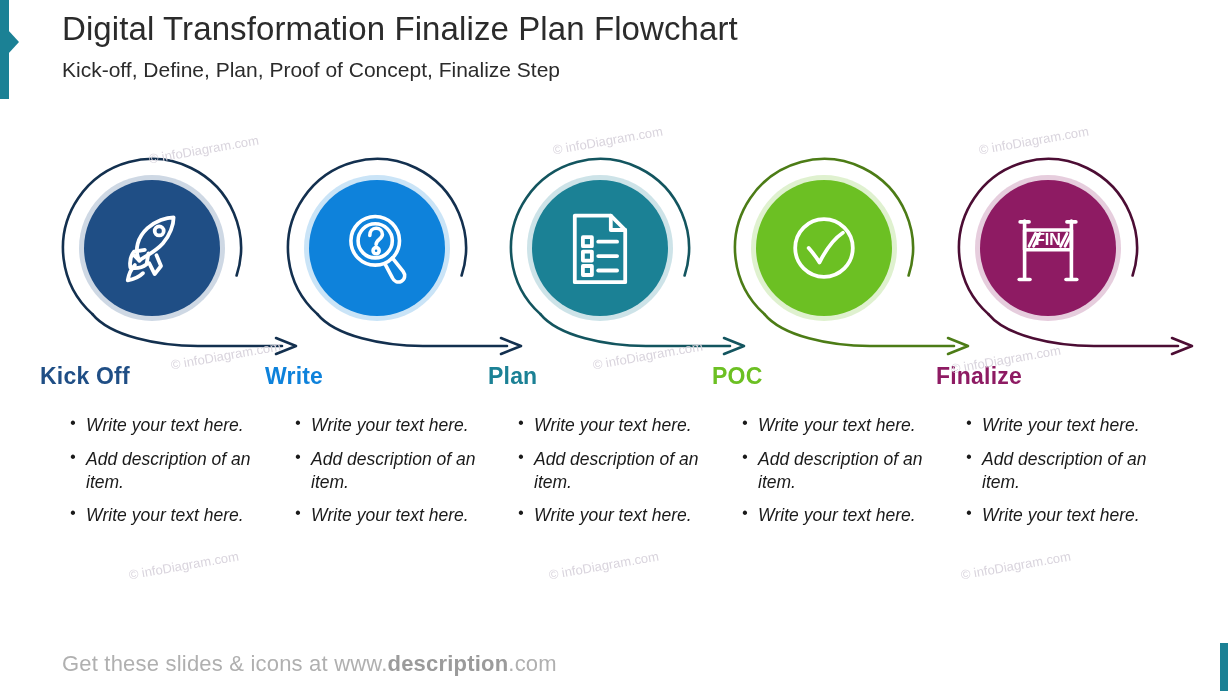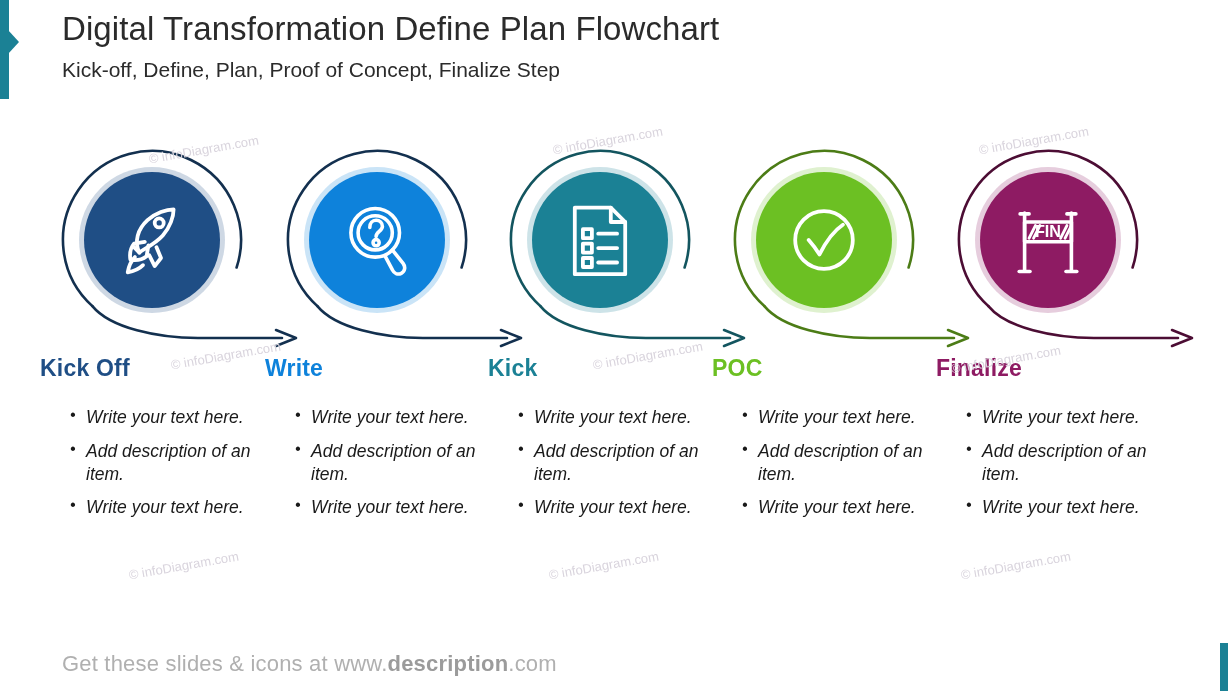--- a/index.html
+++ b/index.html
@@ -59,21 +59,21 @@
 
   
   #steps {
     position: absolute;
     left: 0; top: 128px;
     width: 1228px;
     height: 460px;
   }
   .step {
     position: absolute;
-    top: 8px;
+    top: 16px;
     width: 224px;
   }
   .step-graphic {
     position: relative;
     width: 224px;
     height: 215px;
   }
   .step-graphic svg {
     position: absolute;
     left: 0; top: 0;
@@ -145,21 +145,21 @@
   }
   #footer b { color: #9b9b9b; font-weight: bold; }
 </style>
 </head>
 <body>
 
 <div id="left-accent"></div>
 <div id="left-accent-chevron"></div>
 <div id="right-accent"></div>
 
-<div id="title">Digital Transformation Define Plan Flowchart</div>
+<div id="title">Digital Transformation Finalize Plan Flowchart</div>
 <div id="subtitle">Kick-off, Define, Plan, Proof of Concept, Finalize Step</div>
 
 <div id="steps">
     <div class="step step-0">
       <div class="step-graphic">
   <svg width="264" height="215" viewBox="0 0 264 215">
 
     <path d="M 196.6 131.5
              A 89 89 0 1 0 52.4 170.1" fill="none" stroke="#13304f" stroke-width="2.6" stroke-linecap="round"></path>
 
@@ -254,21 +254,21 @@
       <rect x="31" y="38" width="10" height="10"></rect>
       <rect x="31" y="54" width="10" height="10"></rect>
       <rect x="31" y="70" width="10" height="10"></rect>
       <path d="M48 43 L69 43"></path>
       <path d="M48 59 L69 59"></path>
       <path d="M48 75 L69 75"></path>
     </g>
     </g>
   </svg>
       </div>
-      <div class="step-label" style="color: rgb(27, 129, 149);">Kick</div>
+      <div class="step-label" style="color: rgb(27, 129, 149);">Plan</div>
       <ul class="step-bullets">
         <li>Write your text here.</li>
         <li>Add description of an item.</li>
         <li>Write your text here.</li>
       </ul>
     </div>
     <div class="step step-3">
       <div class="step-graphic">
   <svg width="264" height="215" viewBox="0 0 264 215">
 

